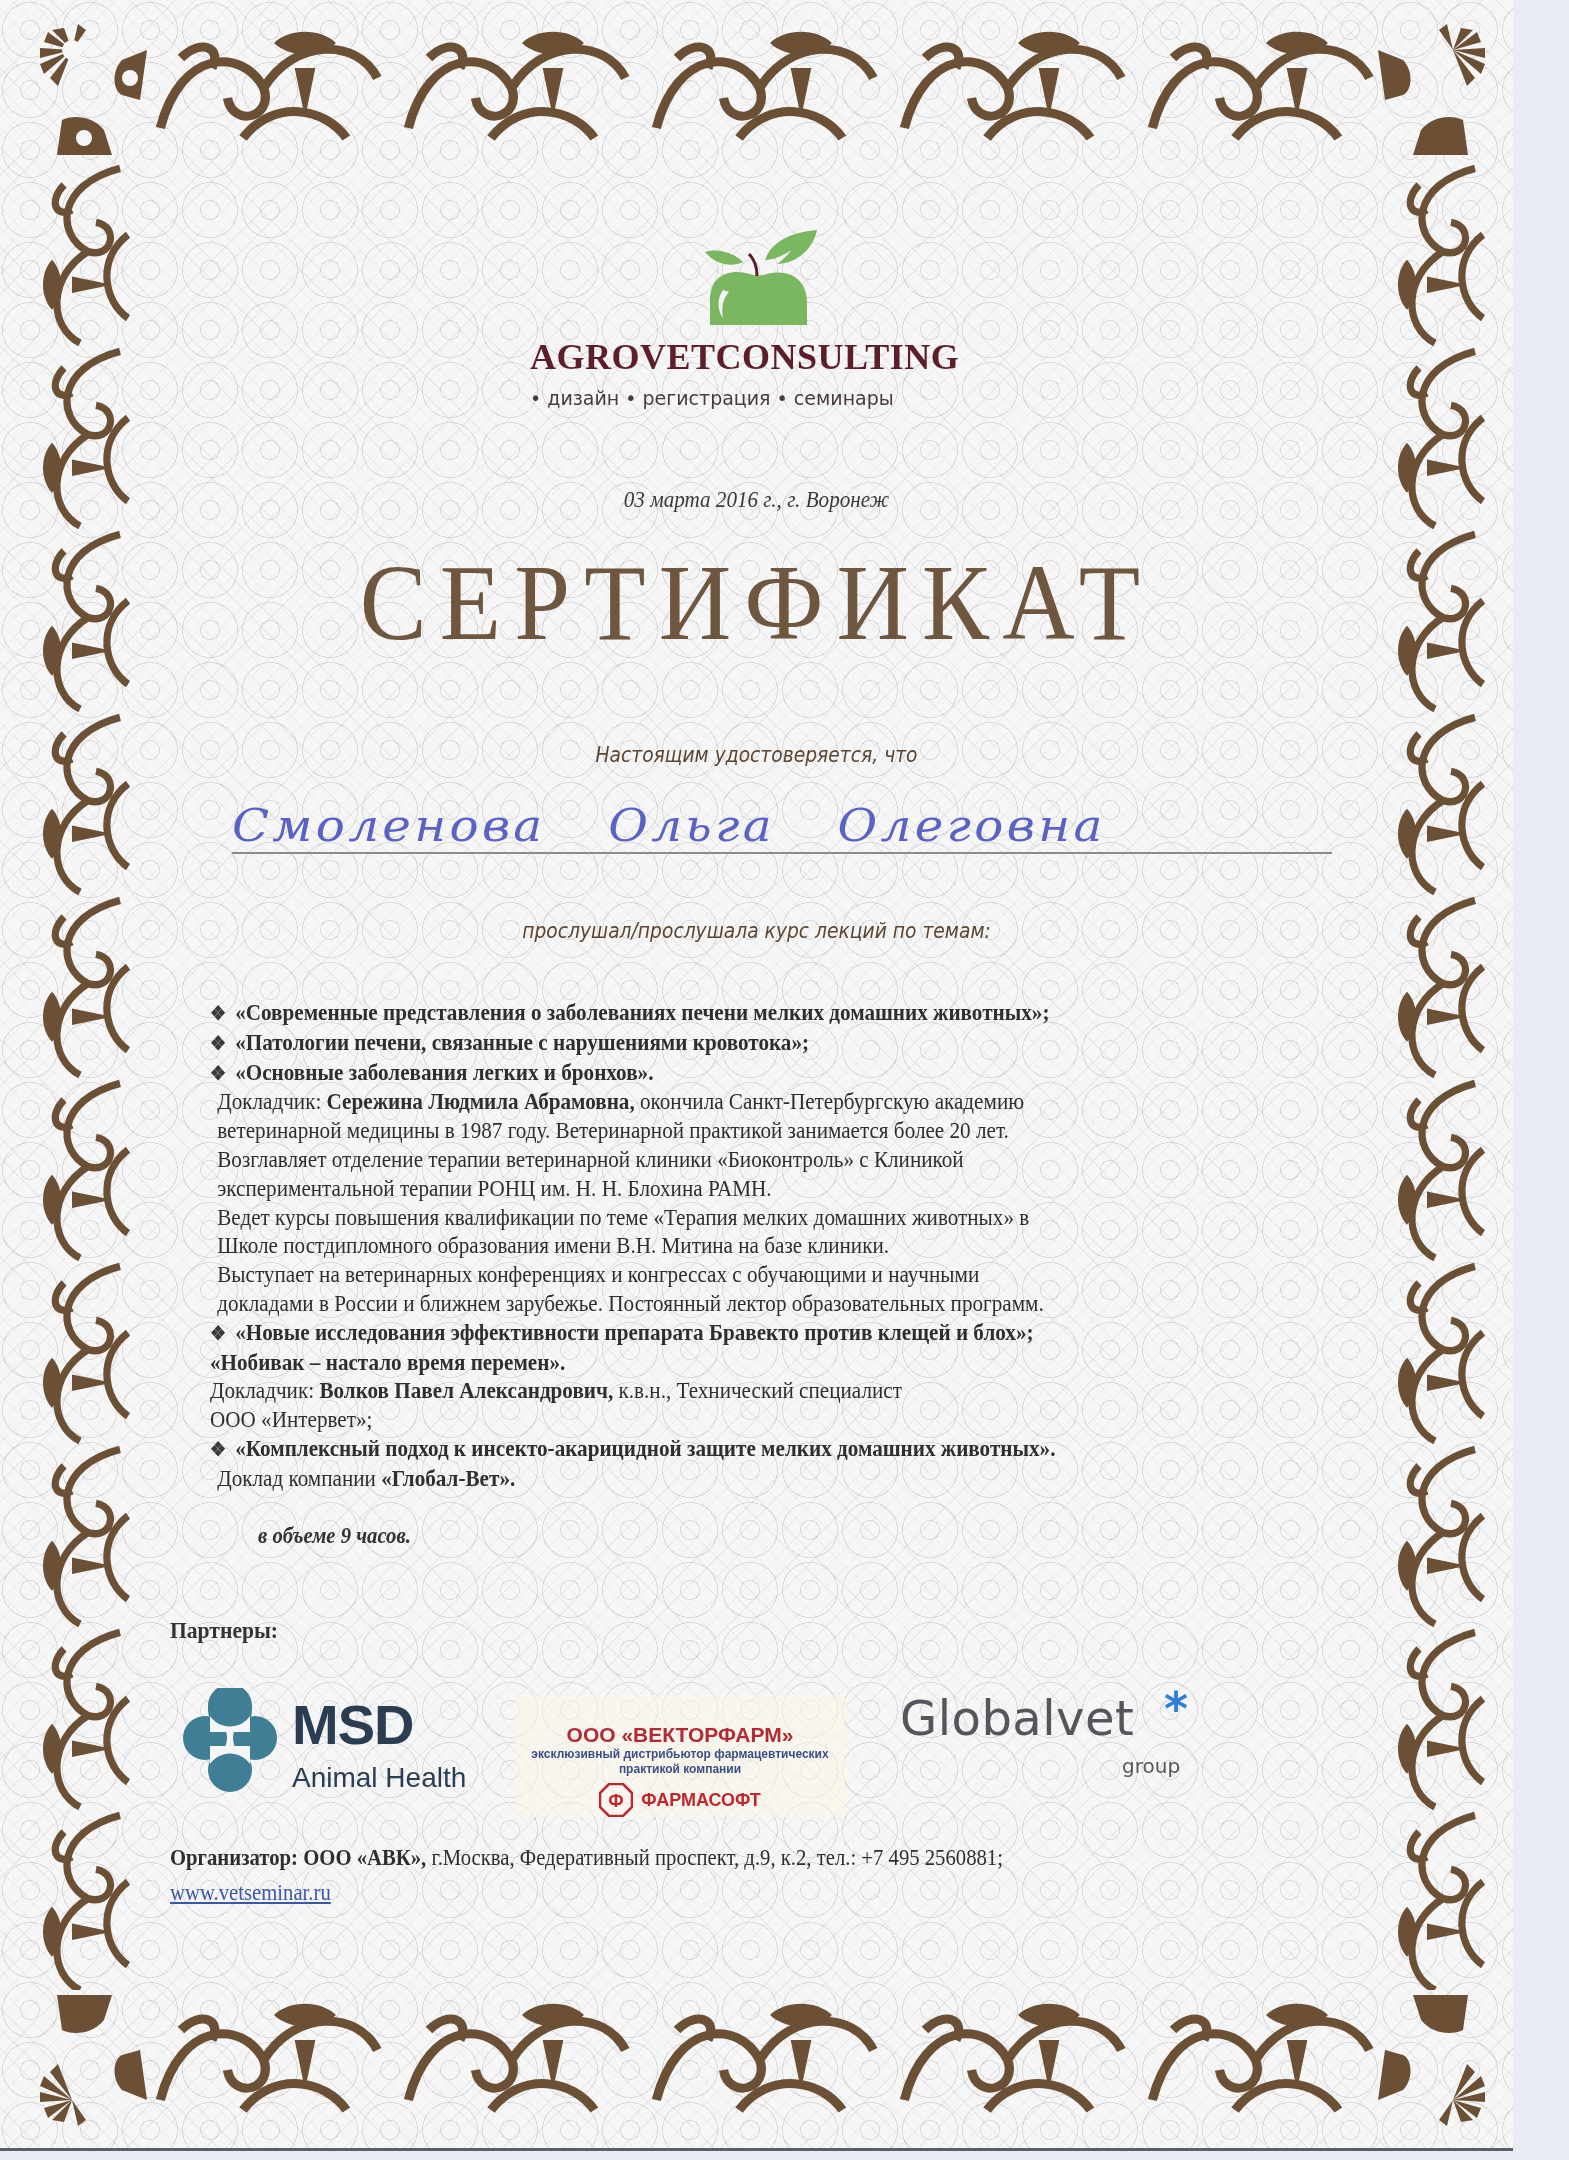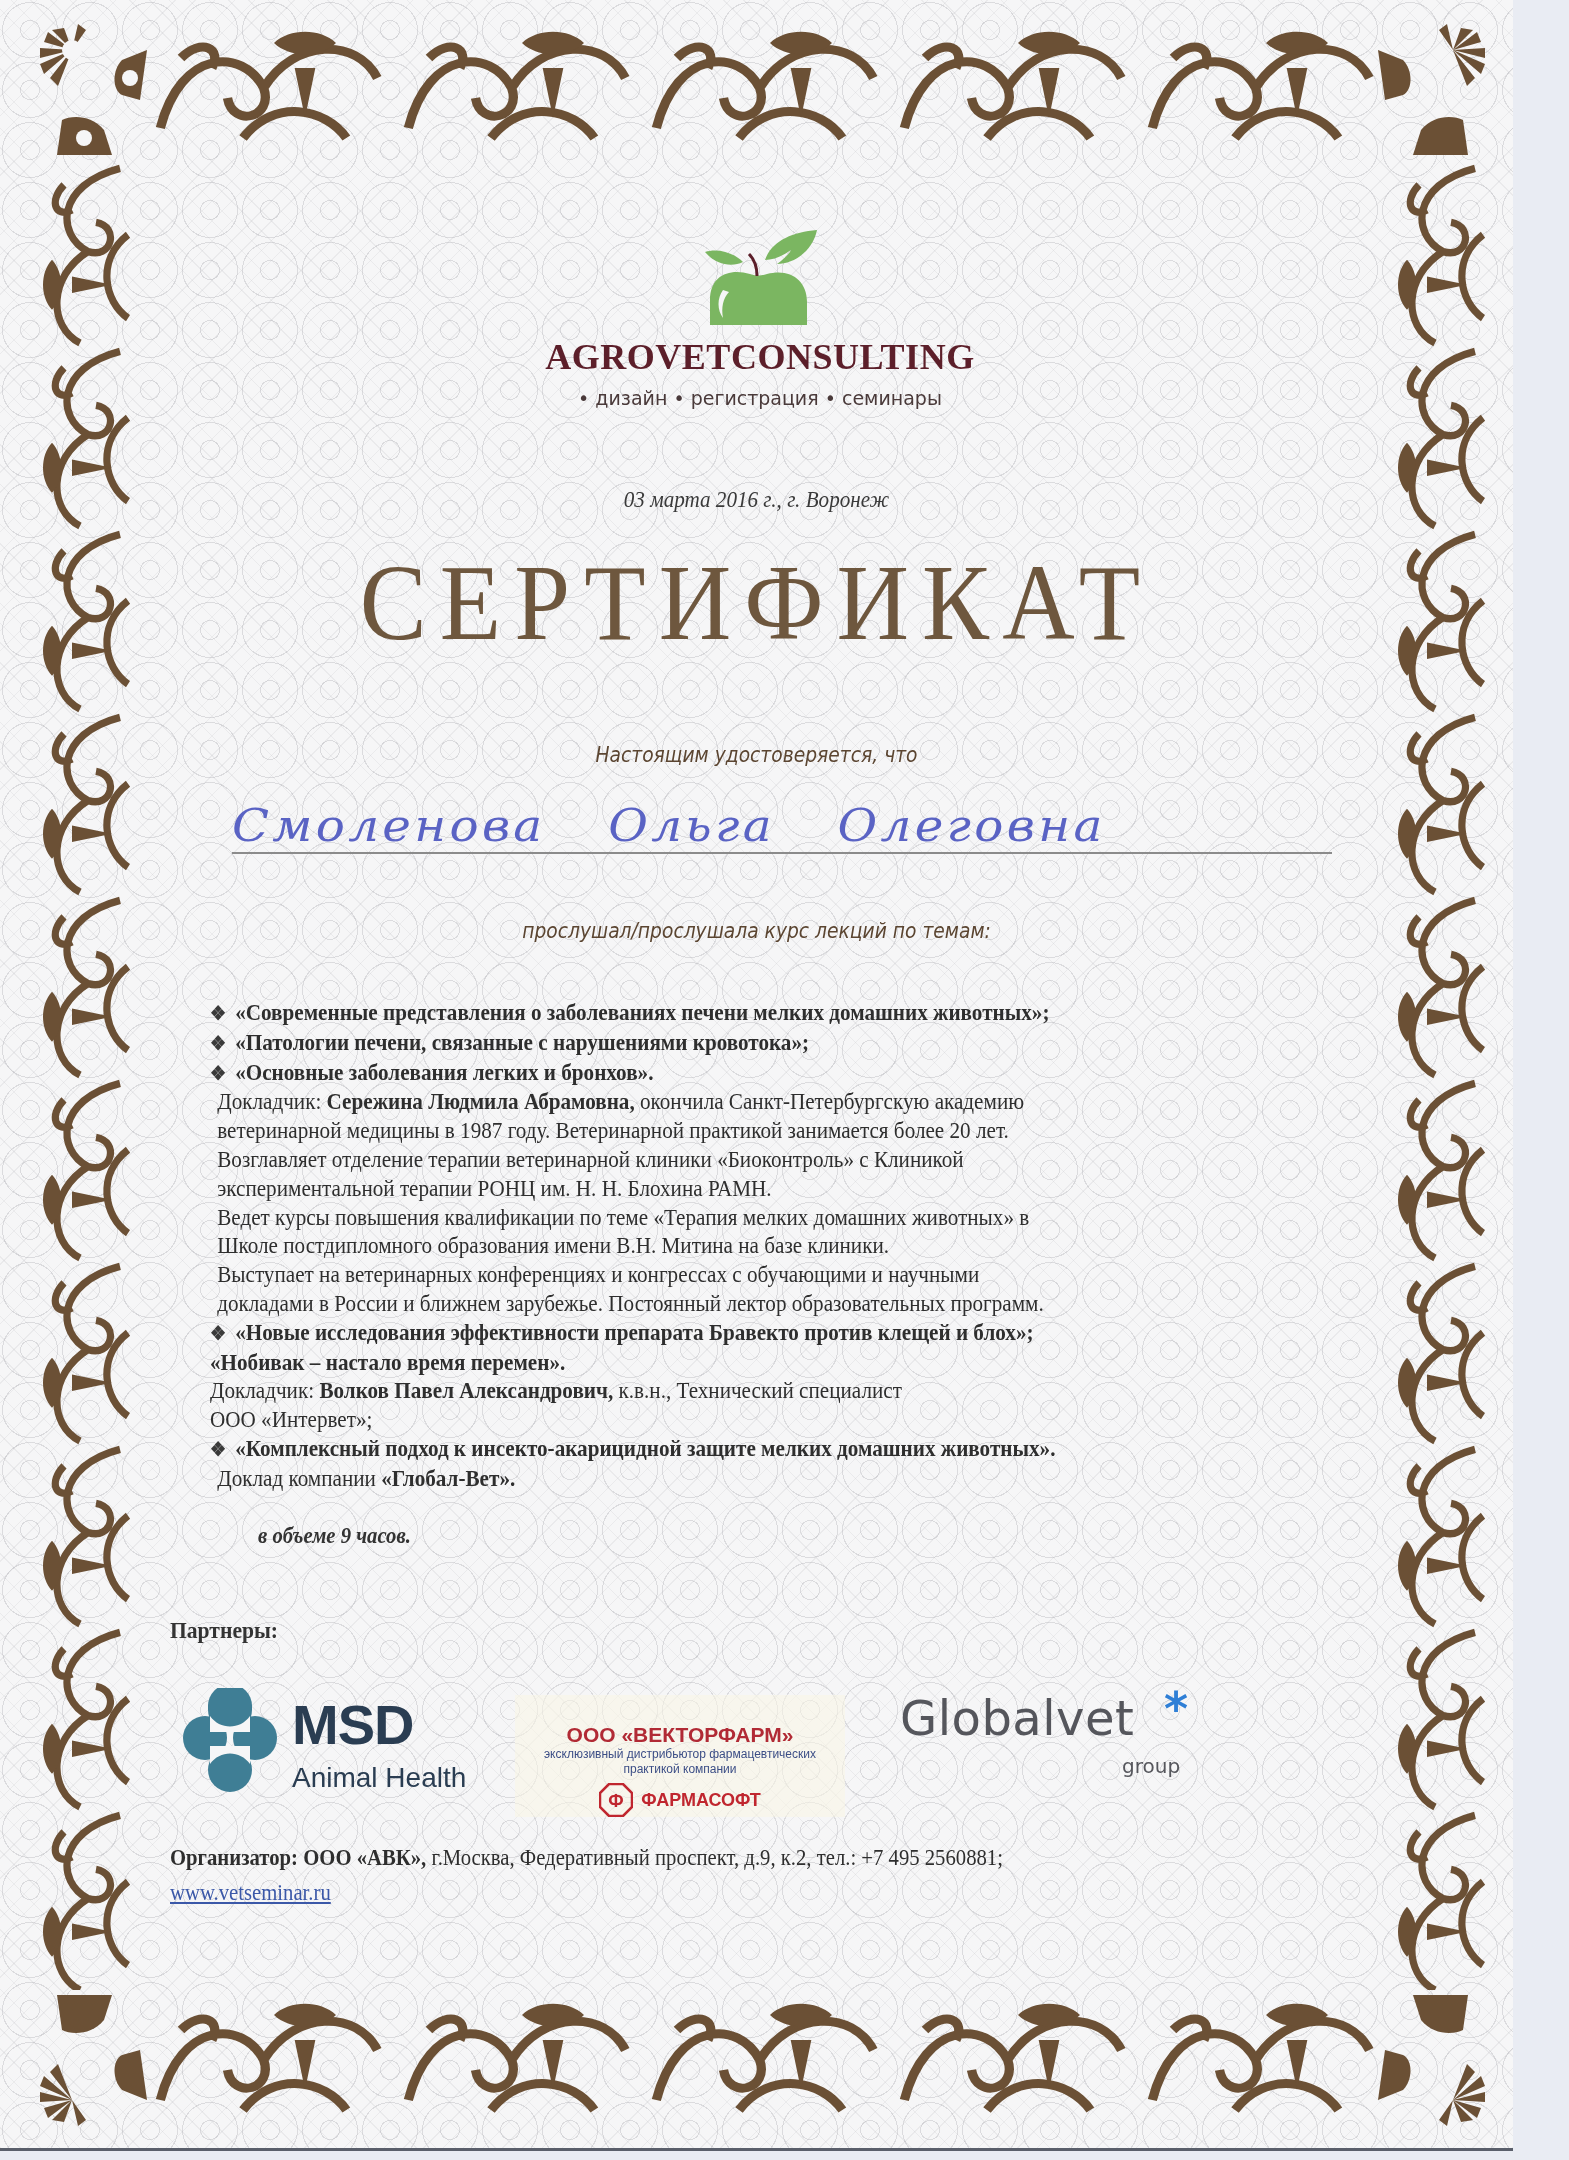--- a/index.html
+++ b/index.html
@@ -17,21 +17,21 @@
   .band-bottom{left:150px;top:2000px;width:1240px;height:125px;}
   .band-left{left:40px;top:160px;width:100px;height:1830px;}
   .band-right{left:1395px;top:160px;width:100px;height:1830px;}
   .corner{position:absolute;width:125px;height:135px;}
   .corner svg{width:100%;height:100%;display:block;}
   .c-tl{left:22px;top:20px;}
   .c-tr{left:1378px;top:20px;transform:scaleX(-1);}
   .c-bl{left:22px;top:1995px;transform:scaleY(-1);}
   .c-br{left:1378px;top:1995px;transform:scale(-1,-1);}
 
-  .logo{position:absolute;left:530px;top:230px;width:460px;text-align:center;}
+  .logo{position:absolute;left:530px;top:230px;width:460px;text-align:left;}
   .apple{width:130px;height:100px;margin:0 auto;display:block;}
   .brand{font-family:"Liberation Serif",serif;font-size:36px;font-weight:bold;color:#5c1f2a;letter-spacing:0.5px;line-height:38px;margin-top:8px;}
   .tagline{font-family:"DejaVu Sans",sans-serif;font-size:19px;color:#4a3a3a;line-height:24px;margin-top:10px;}
 
   .date{position:absolute;left:0;width:1513px;top:486px;text-align:center;font-style:italic;font-size:24px;color:#3a3a3a;transform:scaleX(0.88);}
   .title{position:absolute;left:0;width:1513px;top:548px;text-align:center;font-size:108px;color:#6e573e;letter-spacing:14px;line-height:110px;transform:scaleX(0.93);}
   .certifies{position:absolute;left:0;width:1513px;top:742px;text-align:center;font-family:"DejaVu Sans",sans-serif;font-style:italic;font-size:22px;color:#5b4531;transform:scaleX(0.85);}
   .name-line{position:absolute;left:232px;top:852px;width:1100px;height:2px;background:#8b8b8b;}
   .name{position:absolute;left:232px;top:800px;width:1000px;font-family:"DejaVu Serif",serif;font-style:italic;font-size:44px;color:#5a63c4;letter-spacing:3px;word-spacing:40px;transform:scaleX(1.1);transform-origin:left;}
   .listened{position:absolute;left:0;width:1513px;top:918px;text-align:center;font-family:"DejaVu Sans",sans-serif;font-style:italic;font-size:22px;color:#5b4531;transform:scaleX(0.85);}
@@ -42,21 +42,21 @@
   .bullet{display:inline-block;width:28px;color:#3a3a3a;font-size:20px;}
   .ind{padding-left:8px;}
   .hours{position:absolute;left:258px;top:1523px;font-style:italic;font-weight:bold;font-size:23px;color:#333;transform:scaleX(0.9);transform-origin:left;}
 
   .partners-label{position:absolute;left:170px;top:1617px;font-weight:bold;font-size:24px;color:#333;transform:scaleX(0.9);transform-origin:left;}
   .msd{position:absolute;left:180px;top:1688px;width:330px;height:110px;}
   .msd-word{position:absolute;left:112px;top:4px;font-family:"Liberation Sans",sans-serif;font-weight:bold;font-size:56px;color:#2a3d52;letter-spacing:-1px;}
   .msd-sub{position:absolute;left:112px;top:74px;font-family:"Liberation Sans",sans-serif;font-size:28px;color:#2a3d52;}
   .vf{position:absolute;left:515px;top:1695px;width:330px;text-align:center;background:rgba(250,246,230,0.55);}
   .vf-title{font-family:"Liberation Sans",sans-serif;font-weight:bold;font-size:21px;color:#b12a35;line-height:24px;margin-top:28px;}
-  .vf-sub{font-family:"Liberation Sans",sans-serif;font-weight:normal;font-size:12px;color:#3c4e86;line-height:15px;}
+  .vf-sub{font-family:"Liberation Sans",sans-serif;font-weight:bold;font-size:12px;color:#3c4e86;line-height:15px;}
   .vf-row{display:flex;align-items:center;justify-content:center;gap:8px;margin-top:6px;}
   .vf-brand{font-family:"Liberation Sans",sans-serif;font-weight:bold;font-size:18px;color:#c0262f;}
   .gv{position:absolute;left:900px;top:1690px;width:320px;height:80px;}
   .gv-word{position:absolute;left:0;top:0;font-family:"DejaVu Sans",sans-serif;font-size:48px;color:#55565c;letter-spacing:0.5px;}
   .gv-star{position:absolute;left:264px;top:-8px;font-family:"DejaVu Sans",sans-serif;font-size:46px;color:#2f7fd6;font-weight:bold;}
   .gv-group{position:absolute;left:222px;top:64px;font-family:"DejaVu Sans",sans-serif;font-size:20px;color:#55565c;}
 
   .org{position:absolute;left:170px;top:1845px;font-size:23px;color:#2e2e2e;white-space:nowrap;transform:scaleX(0.9);transform-origin:left;}
   .org .b{font-weight:bold;}
   .link{position:absolute;left:170px;top:1880px;font-size:23px;color:#3b58a8;text-decoration:underline;transform:scaleX(0.9);transform-origin:left;}

